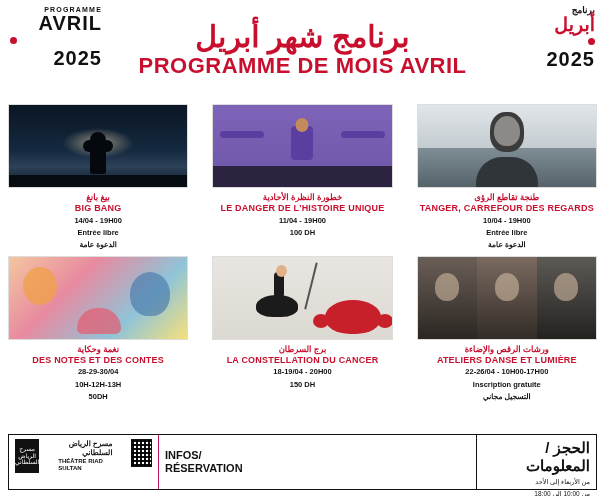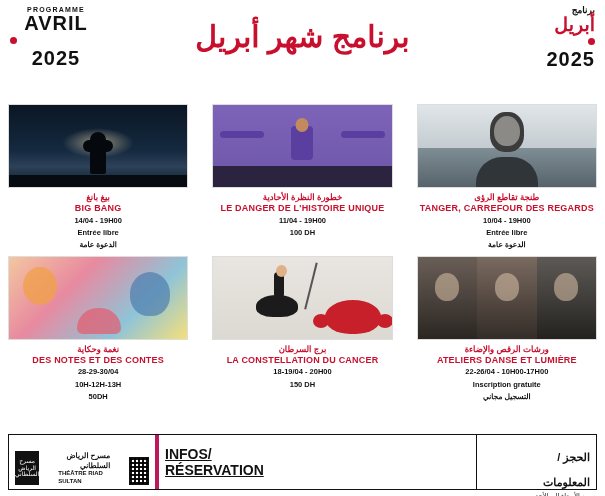--- a/index.html
+++ b/index.html
@@ -22,21 +22,21 @@
   .header{
     display:flex;
     align-items:flex-start;
     justify-content:space-between;
     padding:6px 10px 2px 10px;
     height:92px;
     box-sizing:border-box;
   }
   .hdr-side{
     width:92px;
-    text-align:center;
+    text-align:right;
     line-height:1.05;
   }
   .hdr-side.right{text-align:right;}
   .hdr-kicker{
     font-size:7px;
     letter-spacing:1.2px;
     font-weight:bold;
     color:#111;
   }
   .hdr-kicker.ar{font-size:9px;letter-spacing:0;}
@@ -275,22 +275,22 @@
     position:absolute;
     left:8px;right:8px;bottom:6px;
     height:56px;
     border:1px solid #111;
     box-sizing:border-box;
     display:flex;
     align-items:stretch;
   }
   .f-logo{
     width:150px;
-    border-right:4px solid #be185d;
-    display:flex;align-items:flex-end;gap:19px;
+    border-right:1px solid #be185d;
+    display:flex;align-items:flex-start;gap:19px;
     padding:4px 6px;
     box-sizing:border-box;
   }
   .f-logo .mark{
     width:34px;height:34px;
     background:#111;
     color:#fff;
     font-size:6px;
     display:flex;align-items:center;justify-content:center;
     text-align:center;
@@ -314,25 +314,24 @@
   }
   .f-mid{
     flex:1;
     display:flex;
     align-items:center;
     padding:3px 6px;
     box-sizing:border-box;
     gap:8px;
   }
   .f-infos{
-    font-size:14px;
+    font-size:11px;
     font-weight:bold;
     line-height:1.15;
     width:78px;
-    text-decoration:underline;
   }
   .f-contact{
     flex:1;
     text-align:center;
   }
   .f-phone{
     font-size:12px;
     font-weight:bold;
     color:#c8102e;
     letter-spacing:0.3px;
@@ -345,21 +344,21 @@
   }
   .f-right{
     width:120px;
     border-left:1px solid #111;
     text-align:right;
     direction:rtl;
     padding:4px 6px;
     box-sizing:border-box;
   }
   .f-right .t{
-    font-size:11px;font-weight:bold;line-height:1.2;margin-top:12px;
+    font-size:15px;font-weight:bold;line-height:1.2;
   }
   .f-right .h{
     font-size:6.5px;line-height:1.35;margin-top:3px;
   }
 </style>
 </head>
 <body>
 
 <div class="poster">
 
@@ -367,20 +366,21 @@
 
     <div class="hdr-side left">
       <div class="hdr-kicker">PROGRAMME</div>
       <div class="hdr-month">AVRIL</div>
       <div class="hdr-dot"></div>
       <div class="hdr-year">2025</div>
     </div>
 
     <div class="hdr-center">
       <div class="title-ar">برنامج شهر أبريل</div>
+      <div class="title-fr">PROGRAMME DE MOIS AVRIL</div>
     </div>
 
     <div class="hdr-side right">
       <div class="hdr-kicker ar">برنامج</div>
       <div class="hdr-month ar">أبريل</div>
       <div class="hdr-dot"></div>
       <div class="hdr-year">2025</div>
     </div>
   </div>
 

